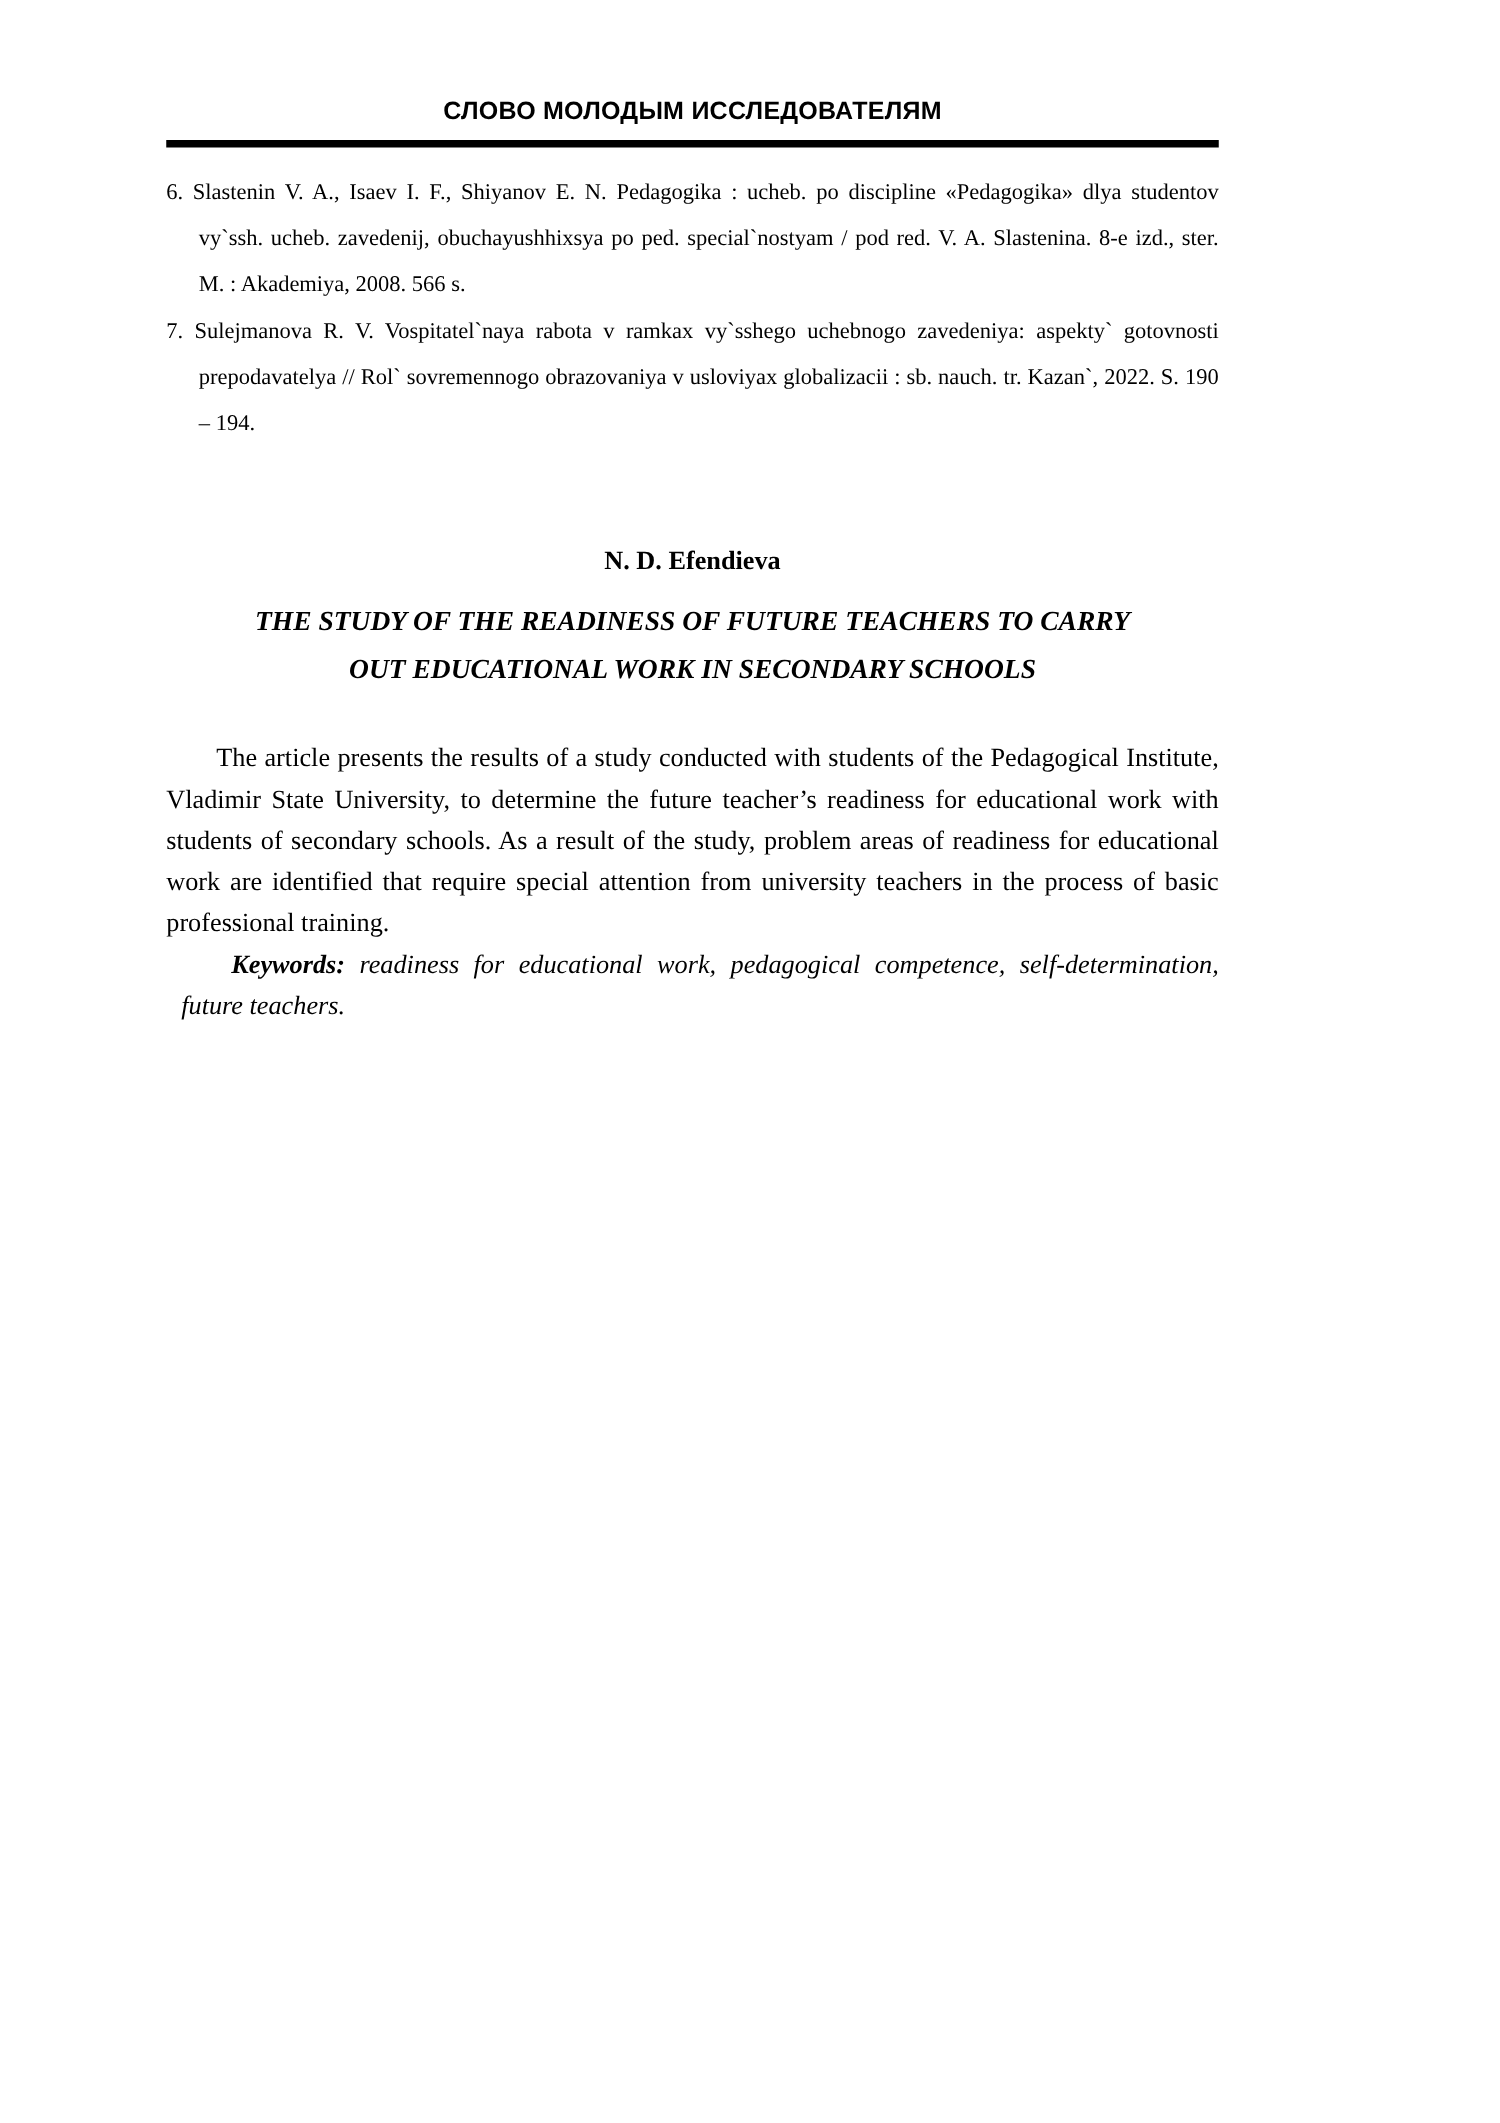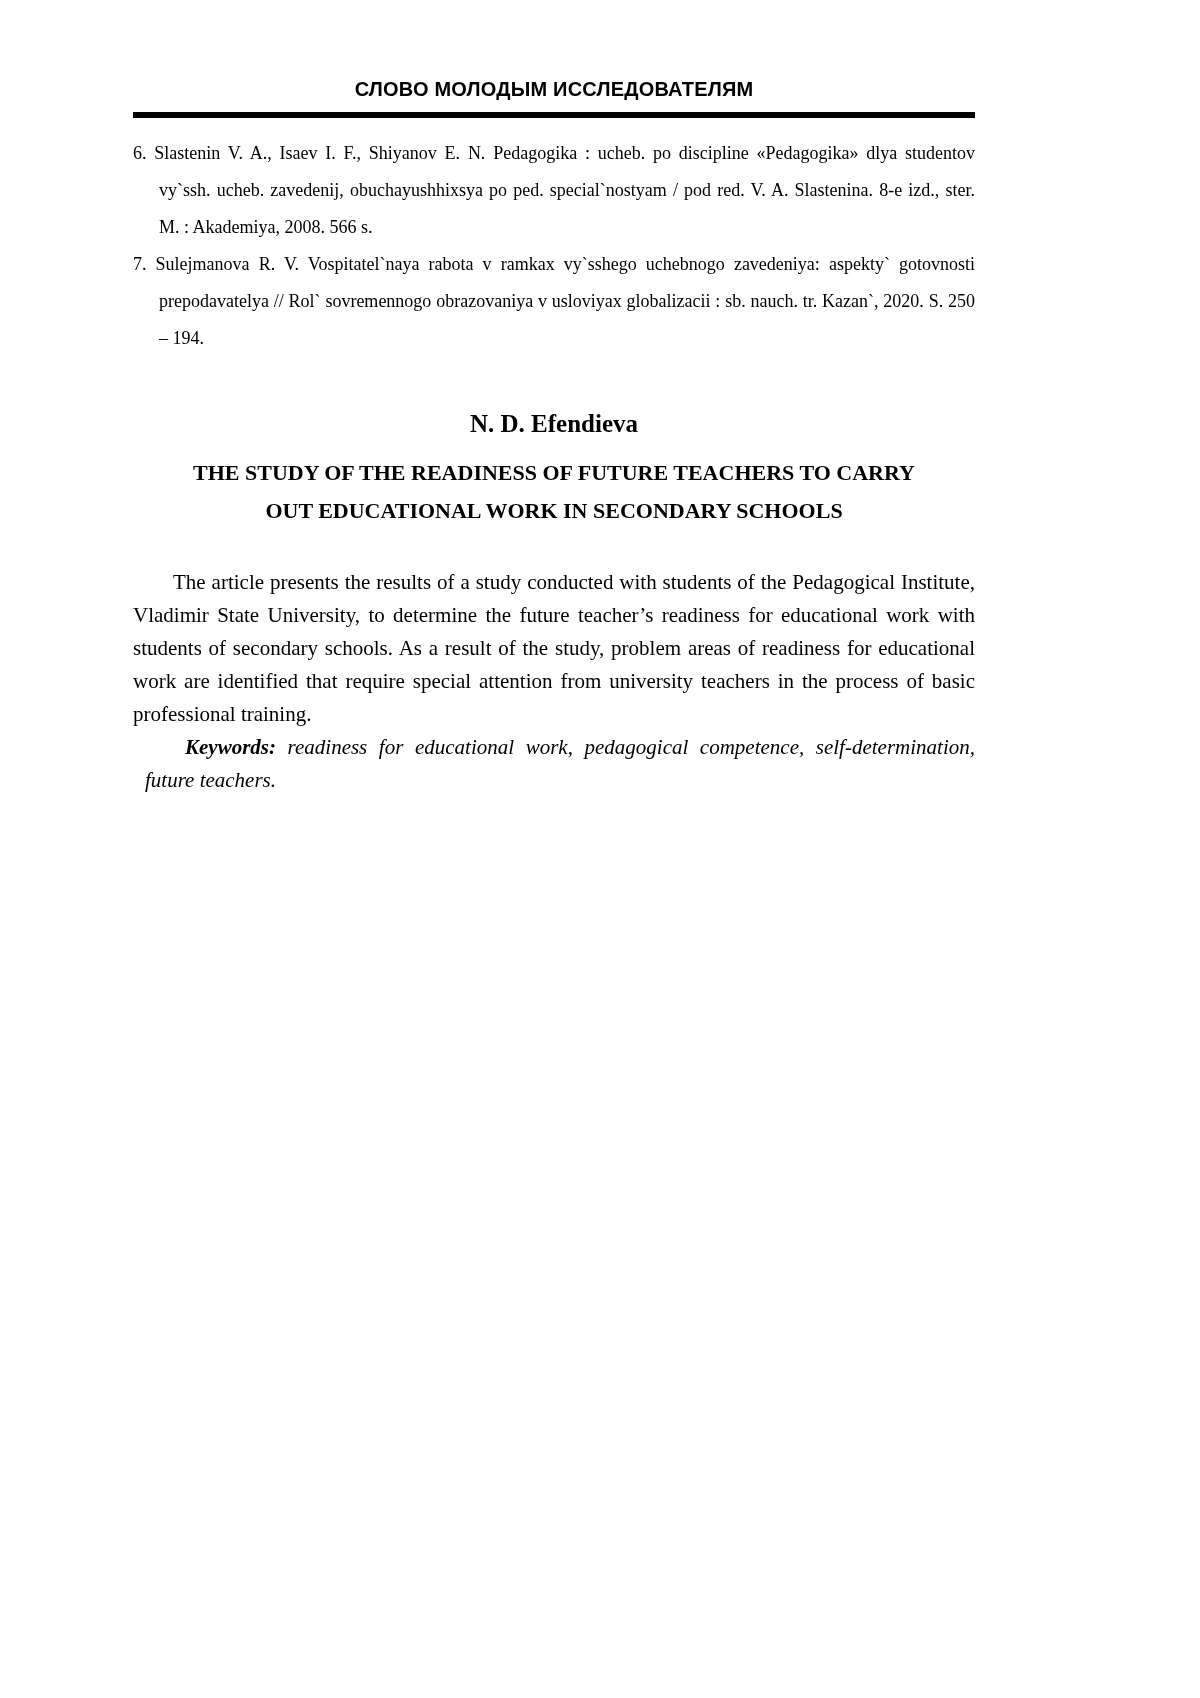--- a/index.html
+++ b/index.html
@@ -35,31 +35,32 @@
     margin-top: 17px;
     font-size: 18px;
   }
   .references p {
     line-height: 37px;
     text-align: justify;
     padding-left: 26px;
     text-indent: -26px;
   }
   .author {
-    margin-top: 54px;
+    margin-top: 78px;
     text-align: center;
     font-weight: bold;
-    font-size: 25px;
+    font-size: 21px;
     line-height: 26px;
   }
   .article-title {
     margin-top: 17px;
     text-align: center;
     font-weight: bold;
     font-size: 22px;
+    font-style: italic;
   }
   .article-title div {
     line-height: 38px;
   }
   .abstract-block {
     margin-top: 36px;
     font-size: 21px;
   }
   .abstract-block p {
     line-height: 33px;
@@ -90,21 +91,21 @@
 <body>
 
 <div class="page">
 
   <div class="journal-header">СЛОВО МОЛОДЫМ ИССЛЕДОВАТЕЛЯМ</div>
 
   <div class="double-rule"></div>
 
   <div class="references">
     <p>6. Slastenin V. A., Isaev I. F., Shiyanov E. N. Pedagogika : ucheb. po discipline «Pedagogika» dlya studentov vy`ssh. ucheb. zavedenij, obuchayushhixsya po ped. special`nostyam / pod red. V. A. Slastenina. 8-e izd., ster. M. : Akademiya, 2008. 566 s.</p>
-    <p>7. Sulejmanova R. V. Vospitatel`naya rabota v ramkax vy`sshego uchebnogo zavedeniya: aspekty` gotovnosti prepodavatelya // Rol` sovremennogo obrazovaniya v usloviyax globalizacii : sb. nauch. tr. Kazan`, 2020. S. 250 – 194.</p>
+    <p>7. Sulejmanova R. V. Vospitatel`naya rabota v ramkax vy`sshego uchebnogo zavedeniya: aspekty` gotovnosti prepodavatelya // Rol` sovremennogo obrazovaniya v usloviyax globalizacii : sb. nauch. tr. Kazan`, 2022. S. 190 – 194.</p>
   </div>
 
   <div class="author">N. D. Efendieva</div>
 
   <div class="article-title">
     <div>THE STUDY OF THE READINESS OF FUTURE TEACHERS TO CARRY</div>
     <div>OUT EDUCATIONAL WORK IN SECONDARY SCHOOLS</div>
   </div>
 
   <div class="abstract-block">

